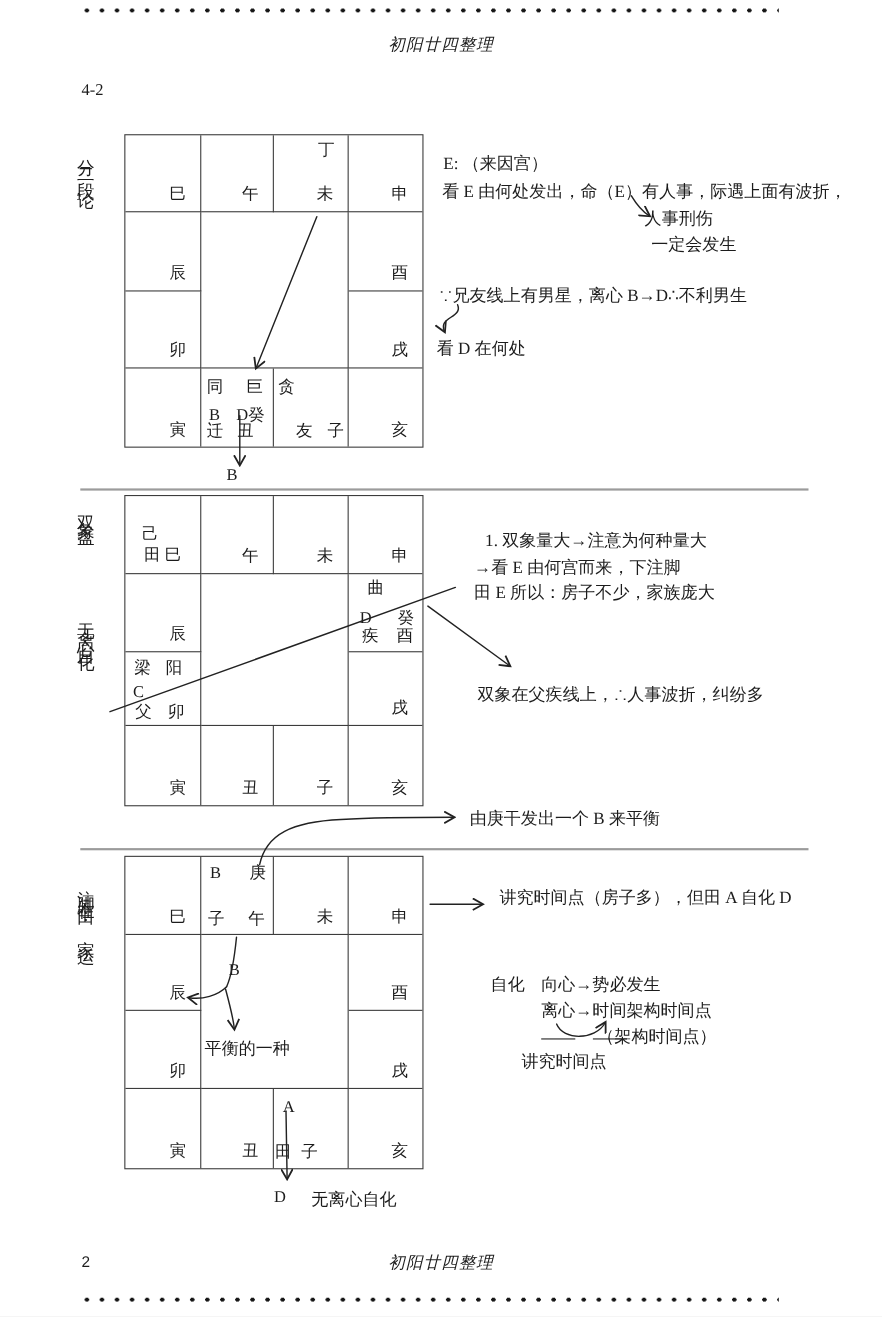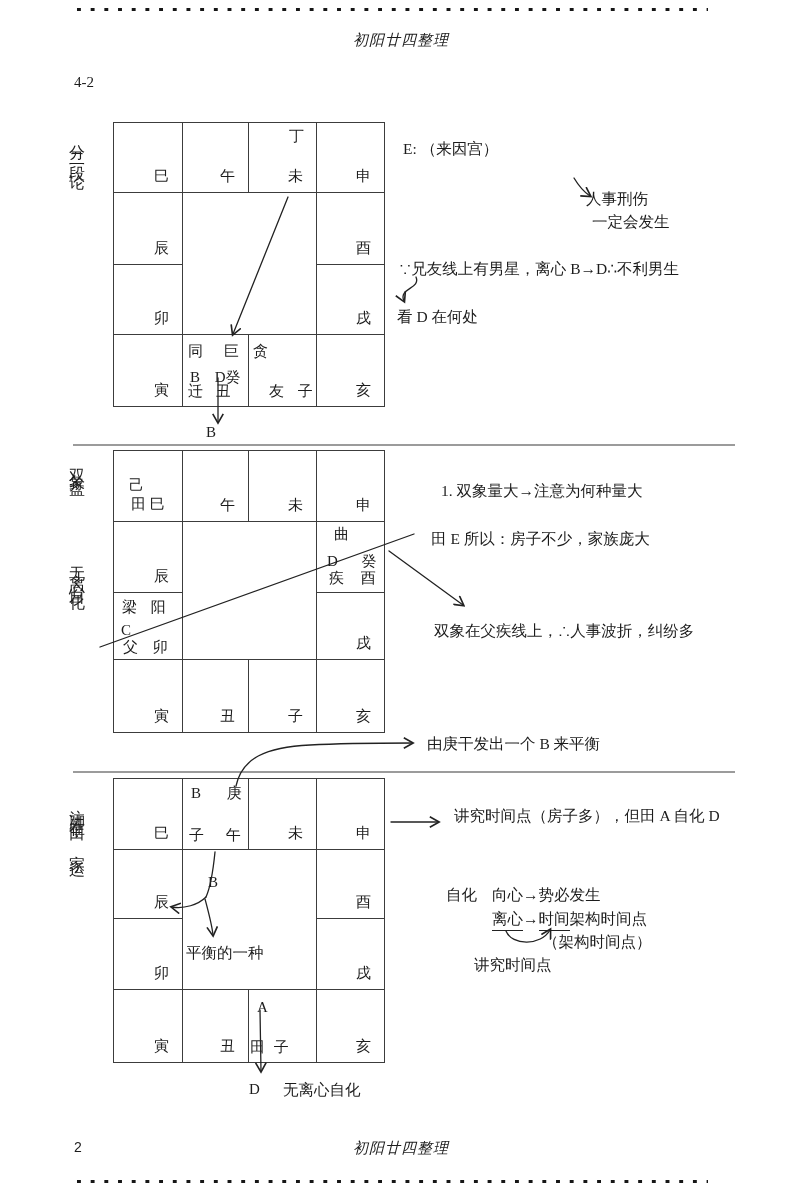--- a/index.html
+++ b/index.html
@@ -32,21 +32,21 @@
   .a-si{grid-area:1/1}.a-wu{grid-area:1/2}.a-wei{grid-area:1/3}.a-shen{grid-area:1/4;border-right:none}
   .a-chen{grid-area:2/1}.a-you{grid-area:2/4;border-right:none}
   .a-mao{grid-area:3/1}.a-xu{grid-area:3/4;border-right:none}
   .a-yin{grid-area:4/1;border-bottom:none}.a-chou{grid-area:4/2;border-bottom:none}
   .a-zi{grid-area:4/3;border-bottom:none}.a-hai{grid-area:4/4;border:none}
   .a-ctr{grid-row:2/4;grid-column:2/4;border-left:none;border-top:none}
   .br{position:absolute;right:13px;bottom:6px;}
   .ct{position:absolute;white-space:nowrap;}
   .txt{position:absolute;font-size:15.5px;white-space:nowrap;}
   .free{position:absolute;font-size:15px;white-space:nowrap;}
-  .ul{border-bottom:1.2px solid #222;padding-bottom:3px;}
+  .ul{border-bottom:1.2px solid #222;padding-bottom:16px;}
   .overlay{position:absolute;left:0;top:0;pointer-events:none;}
 </style>
 </head>
 <body>
 
 <div class="page">
 
   <div class="dots" style="top:6px"></div>
   <div class="htitle" style="top:31px">初阳廿四整理</div>
   <div class="secnum">4-2</div>
@@ -93,20 +93,21 @@
       <span class="ct" style="left:20px;bottom:5px;word-spacing:10px">友 子</span>
     </div>
     <div class="cell a-hai">
         <span class="br">亥</span>
       </div>
   </div>
 
   <span class="free" style="left:206px;top:424px">B</span>
 
   <div class="txt" style="left:403px;top:139px">E: （来因宫）</div>
+  <div class="txt" style="left:402px;top:164px">看 E 由何处发出，命（E）有人事，际遇上面有波折，</div>
   <div class="txt" style="left:586px;top:189px">人事刑伤</div>
   <div class="txt" style="left:592px;top:212px">一定会发生</div>
   <div class="txt" style="left:399px;top:259px">∵兄友线上有男星，离心 B→D∴不利男生</div>
   <div class="txt" style="left:397px;top:307px">看 D 在何处</div>
 
   <div class="sep" style="top:444px"></div>
 
   <div class="vlabel" style="left:69px;top:456px;letter-spacing:6px">双象盘</div>
   <div class="vlabel" style="left:69px;top:554px;letter-spacing:7px">无离心自化</div>
 
@@ -149,20 +150,21 @@
       </div>
     <div class="cell a-zi">
         <span class="br">子</span>
       </div>
     <div class="cell a-hai">
         <span class="br">亥</span>
       </div>
   </div>
 
   <div class="txt" style="left:441px;top:481px">1. 双象量大→注意为何种量大</div>
+  <div class="txt" style="left:431px;top:506px">→看 E 由何宫而来，下注脚</div>
   <div class="txt" style="left:434px;top:621px">双象在父疾线上，∴人事波折，纠纷多</div>
   <div class="txt" style="left:431px;top:529px">田 E 所以：房子不少，家族庞大</div>
   <div class="txt" style="left:427px;top:734px">由庚干发出一个 B 来平衡</div>
 
   <div class="sep" style="top:771px"></div>
 
   <div class="vlabel" style="left:69px;top:796px;letter-spacing:6px">注脚在田：家运</div>
 
   <div class="grid g3">
     <div class="cell a-si">

